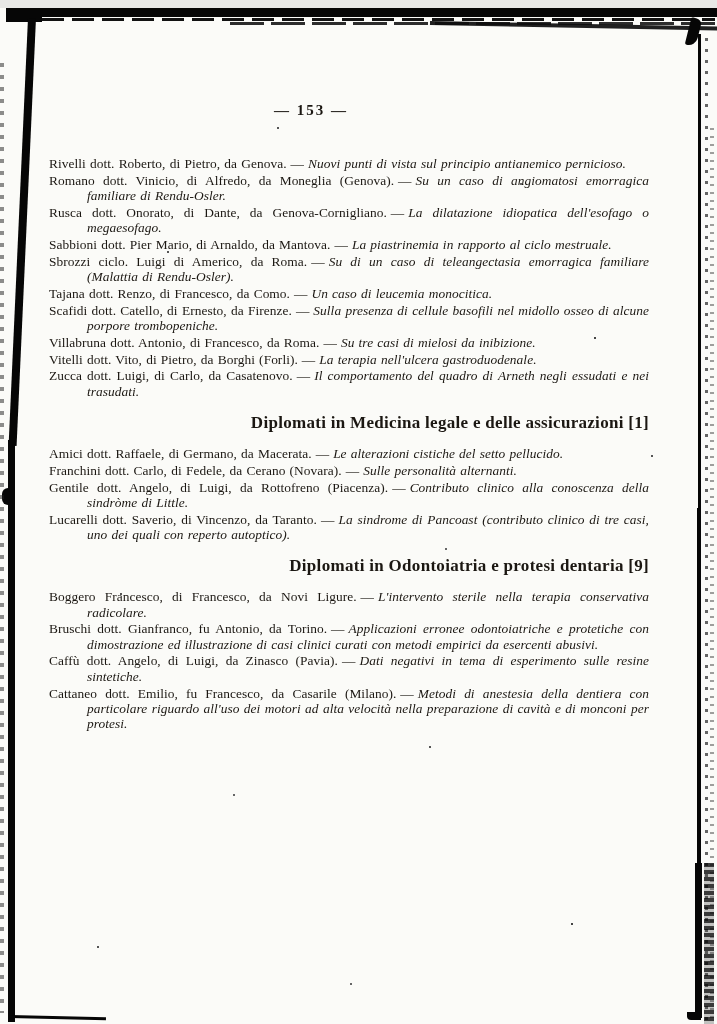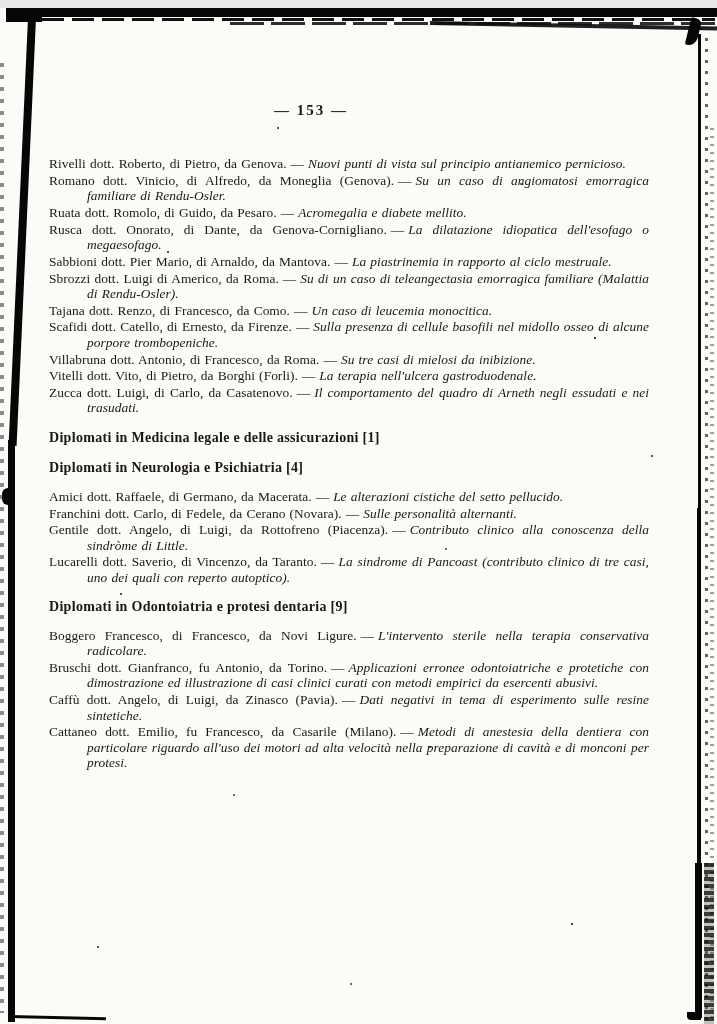--- a/index.html
+++ b/index.html
@@ -28,22 +28,22 @@
     margin:0 0 1.5px 0;
     padding-left:38px; text-indent:-38px;
     text-align:justify;
     font-size:13.4px; line-height:15.3px;
     letter-spacing:0.05px; word-spacing:0.8px;
   }
   .nm { font-style:normal; }
   .dash { margin:0 4px; }
   .ti { font-style:italic; }
   .heading {
-    font-size:14px; font-weight:700;
-    text-align:left; letter-spacing:0.3px;
+    font-size:17px; font-weight:700;
+    text-align:right; letter-spacing:0.3px;
     margin:14px 0 13px 0;
   }
 
   
   .art { position:absolute; background:var(--edge, #000); }
   .top-solid       { top:0; left:6px; right:0; height:9px; }
   .top-corner-block{ top:0; left:6px; width:36px; height:14px; }
   .top-dash-1 { top:10px; left:42px; right:2px; height:3px; background:repeating-linear-gradient(90deg,#111 0 22px, transparent 22px 30px); }
   .top-dash-2 { top:14px; left:230px; right:0; height:3px; background:repeating-linear-gradient(90deg,#161616 0 34px, transparent 34px 41px); opacity:.9; }
   .top-slant  { top:13px; left:430px; width:292px; height:4px; background:#0d0d0d; transform:rotate(1.1deg); transform-origin:left center; opacity:.92; }
@@ -94,37 +94,35 @@
   <div class="art right-noise-dense"></div>
   <div class="specks"></div>
 
   <div class="content">
 
     <div class="page-number">— 153 —</div>
 
     <section>
       <p class="entry"><span class="nm">Rivelli dott. Roberto, di Pietro, da Genova.</span><span class="dash">—</span><span class="ti">Nuovi punti di vista sul principio antianemico pernicioso.</span></p>
       <p class="entry"><span class="nm">Romano dott. Vinicio, di Alfredo, da Moneglia (Genova).</span><span class="dash">—</span><span class="ti">Su un caso di angiomatosi emorragica familiare di Rendu-Osler.</span></p>
-      <p class="entry"><span class="nm">Ruata dott. Romolo, di Guido, da Pesaro.</span><span class="dash">—</span><span class="ti">Acromegalia e diabete mellito.</span></p>
       <p class="entry"><span class="nm">Rusca dott. Onorato, di Dante, da Genova-Cornigliano.</span><span class="dash">—</span><span class="ti">La dilatazione idiopatica dell'esofago o megaesofago.</span></p>
       <p class="entry"><span class="nm">Sabbioni dott. Pier Mario, di Arnaldo, da Mantova.</span><span class="dash">—</span><span class="ti">La piastrinemia in rapporto al ciclo mestruale.</span></p>
-      <p class="entry"><span class="nm">Sbrozzi dott. Luigi di Americo, da Roma.</span><span class="dash">—</span><span class="ti">Su di un caso di teleangectasia emorragica familiare (Malattia di Rendu-Osler).</span></p>
+      <p class="entry"><span class="nm">Sbrozzi ciclo. Luigi di Americo, da Roma.</span><span class="dash">—</span><span class="ti">Su di un caso di teleangectasia emorragica familiare (Malattia di Rendu-Osler).</span></p>
       <p class="entry"><span class="nm">Tajana dott. Renzo, di Francesco, da Como.</span><span class="dash">—</span><span class="ti">Un caso di leucemia monocitica.</span></p>
       <p class="entry"><span class="nm">Scafidi dott. Catello, di Ernesto, da Firenze.</span><span class="dash">—</span><span class="ti">Sulla presenza di cellule basofili nel midollo osseo di alcune porpore trombopeniche.</span></p>
       <p class="entry"><span class="nm">Villabruna dott. Antonio, di Francesco, da Roma.</span><span class="dash">—</span><span class="ti">Su tre casi di mielosi da inibizione.</span></p>
       <p class="entry"><span class="nm">Vitelli dott. Vito, di Pietro, da Borghi (Forli).</span><span class="dash">—</span><span class="ti">La terapia nell'ulcera gastroduodenale.</span></p>
       <p class="entry"><span class="nm">Zucca dott. Luigi, di Carlo, da Casatenovo.</span><span class="dash">—</span><span class="ti">Il comportamento del quadro di Arneth negli essudati e nei trasudati.</span></p>
     </section>
 
     <section>
       <h2 class="heading">Diplomati in Medicina legale e delle assicurazioni [1]</h2>
     </section>
 
     <section>
-      <h2 class="heading">Diplomati in Neurologia e Psichiatria [4]</h2>
       <p class="entry"><span class="nm">Amici dott. Raffaele, di Germano, da Macerata.</span><span class="dash">—</span><span class="ti">Le alterazioni cistiche del setto pellucido.</span></p>
       <p class="entry"><span class="nm">Franchini dott. Carlo, di Fedele, da Cerano (Novara).</span><span class="dash">—</span><span class="ti">Sulle personalità alternanti.</span></p>
       <p class="entry"><span class="nm">Gentile dott. Angelo, di Luigi, da Rottofreno (Piacenza).</span><span class="dash">—</span><span class="ti">Contributo clinico alla conoscenza della sindròme di Little.</span></p>
       <p class="entry"><span class="nm">Lucarelli dott. Saverio, di Vincenzo, da Taranto.</span><span class="dash">—</span><span class="ti">La sindrome di Pancoast (contributo clinico di tre casi, uno dei quali con reperto autoptico).</span></p>
     </section>
 
     <section>
       <h2 class="heading">Diplomati in Odontoiatria e protesi dentaria [9]</h2>
       <p class="entry"><span class="nm">Boggero Francesco, di Francesco, da Novi Ligure.</span><span class="dash">—</span><span class="ti">L'intervento sterile nella terapia conservativa radicolare.</span></p>
       <p class="entry"><span class="nm">Bruschi dott. Gianfranco, fu Antonio, da Torino.</span><span class="dash">—</span><span class="ti">Applicazioni erronee odontoiatriche e protetiche con dimostrazione ed illustrazione di casi clinici curati con metodi empirici da esercenti abusivi.</span></p>

